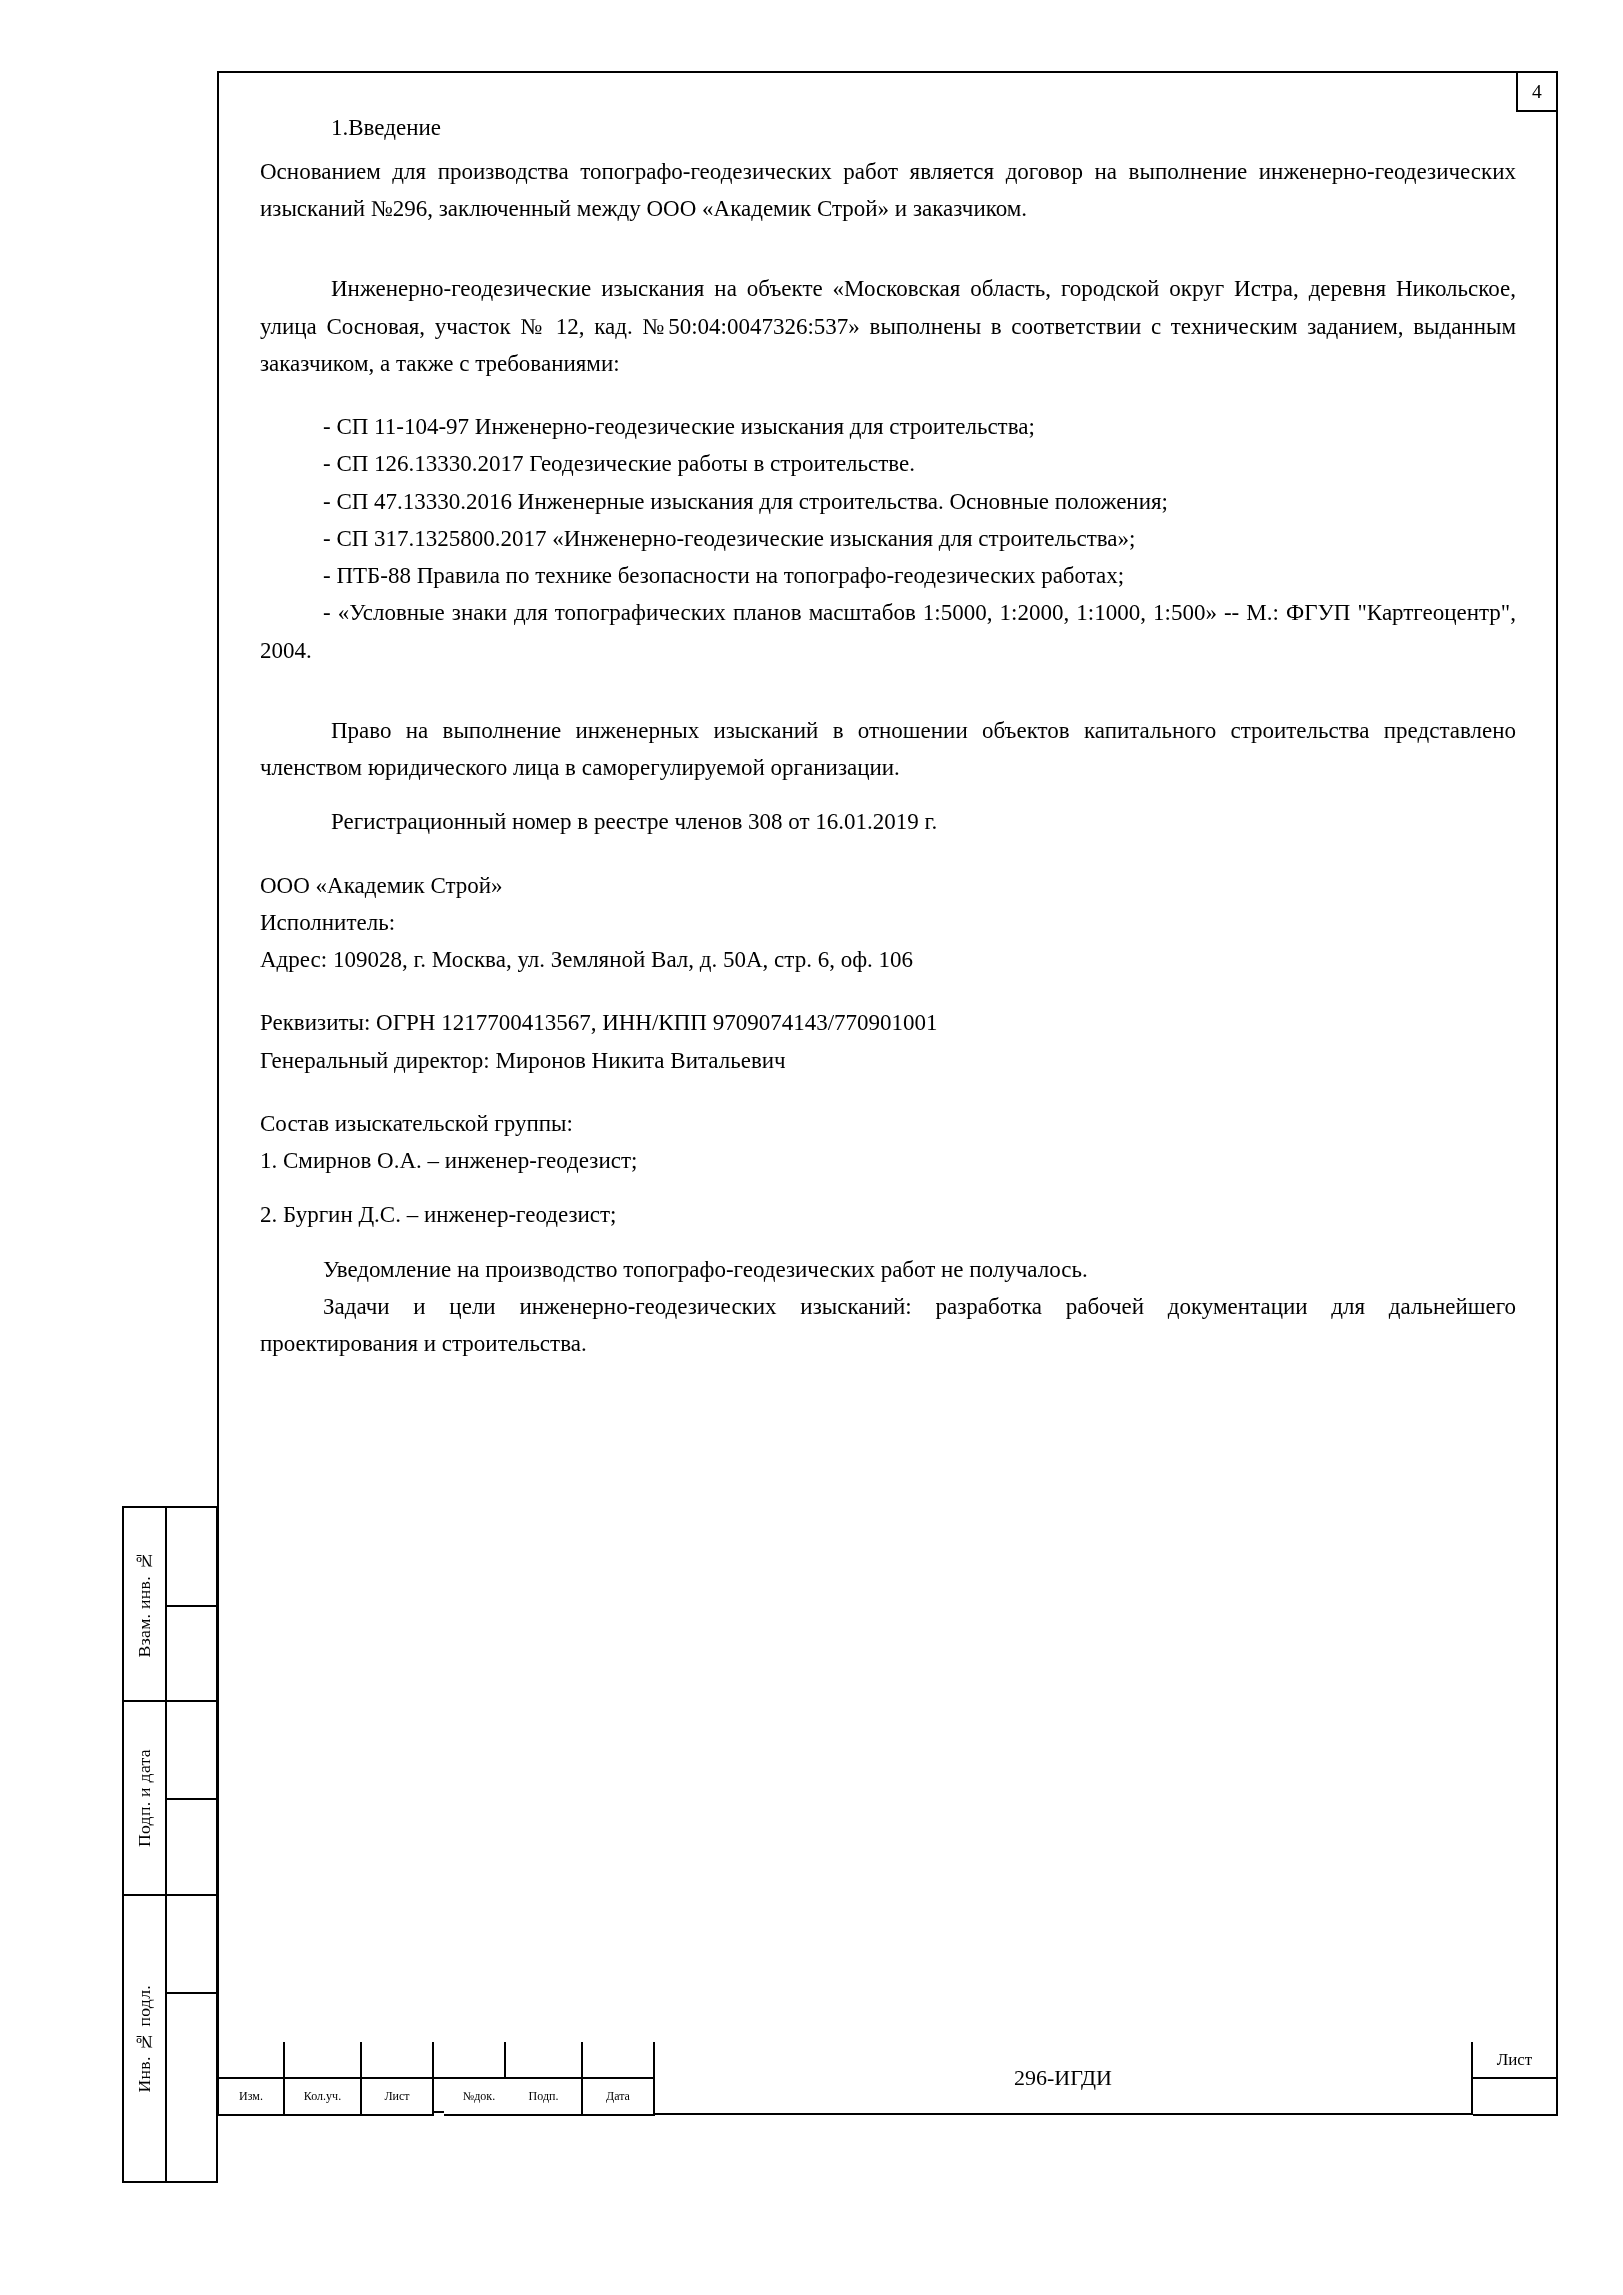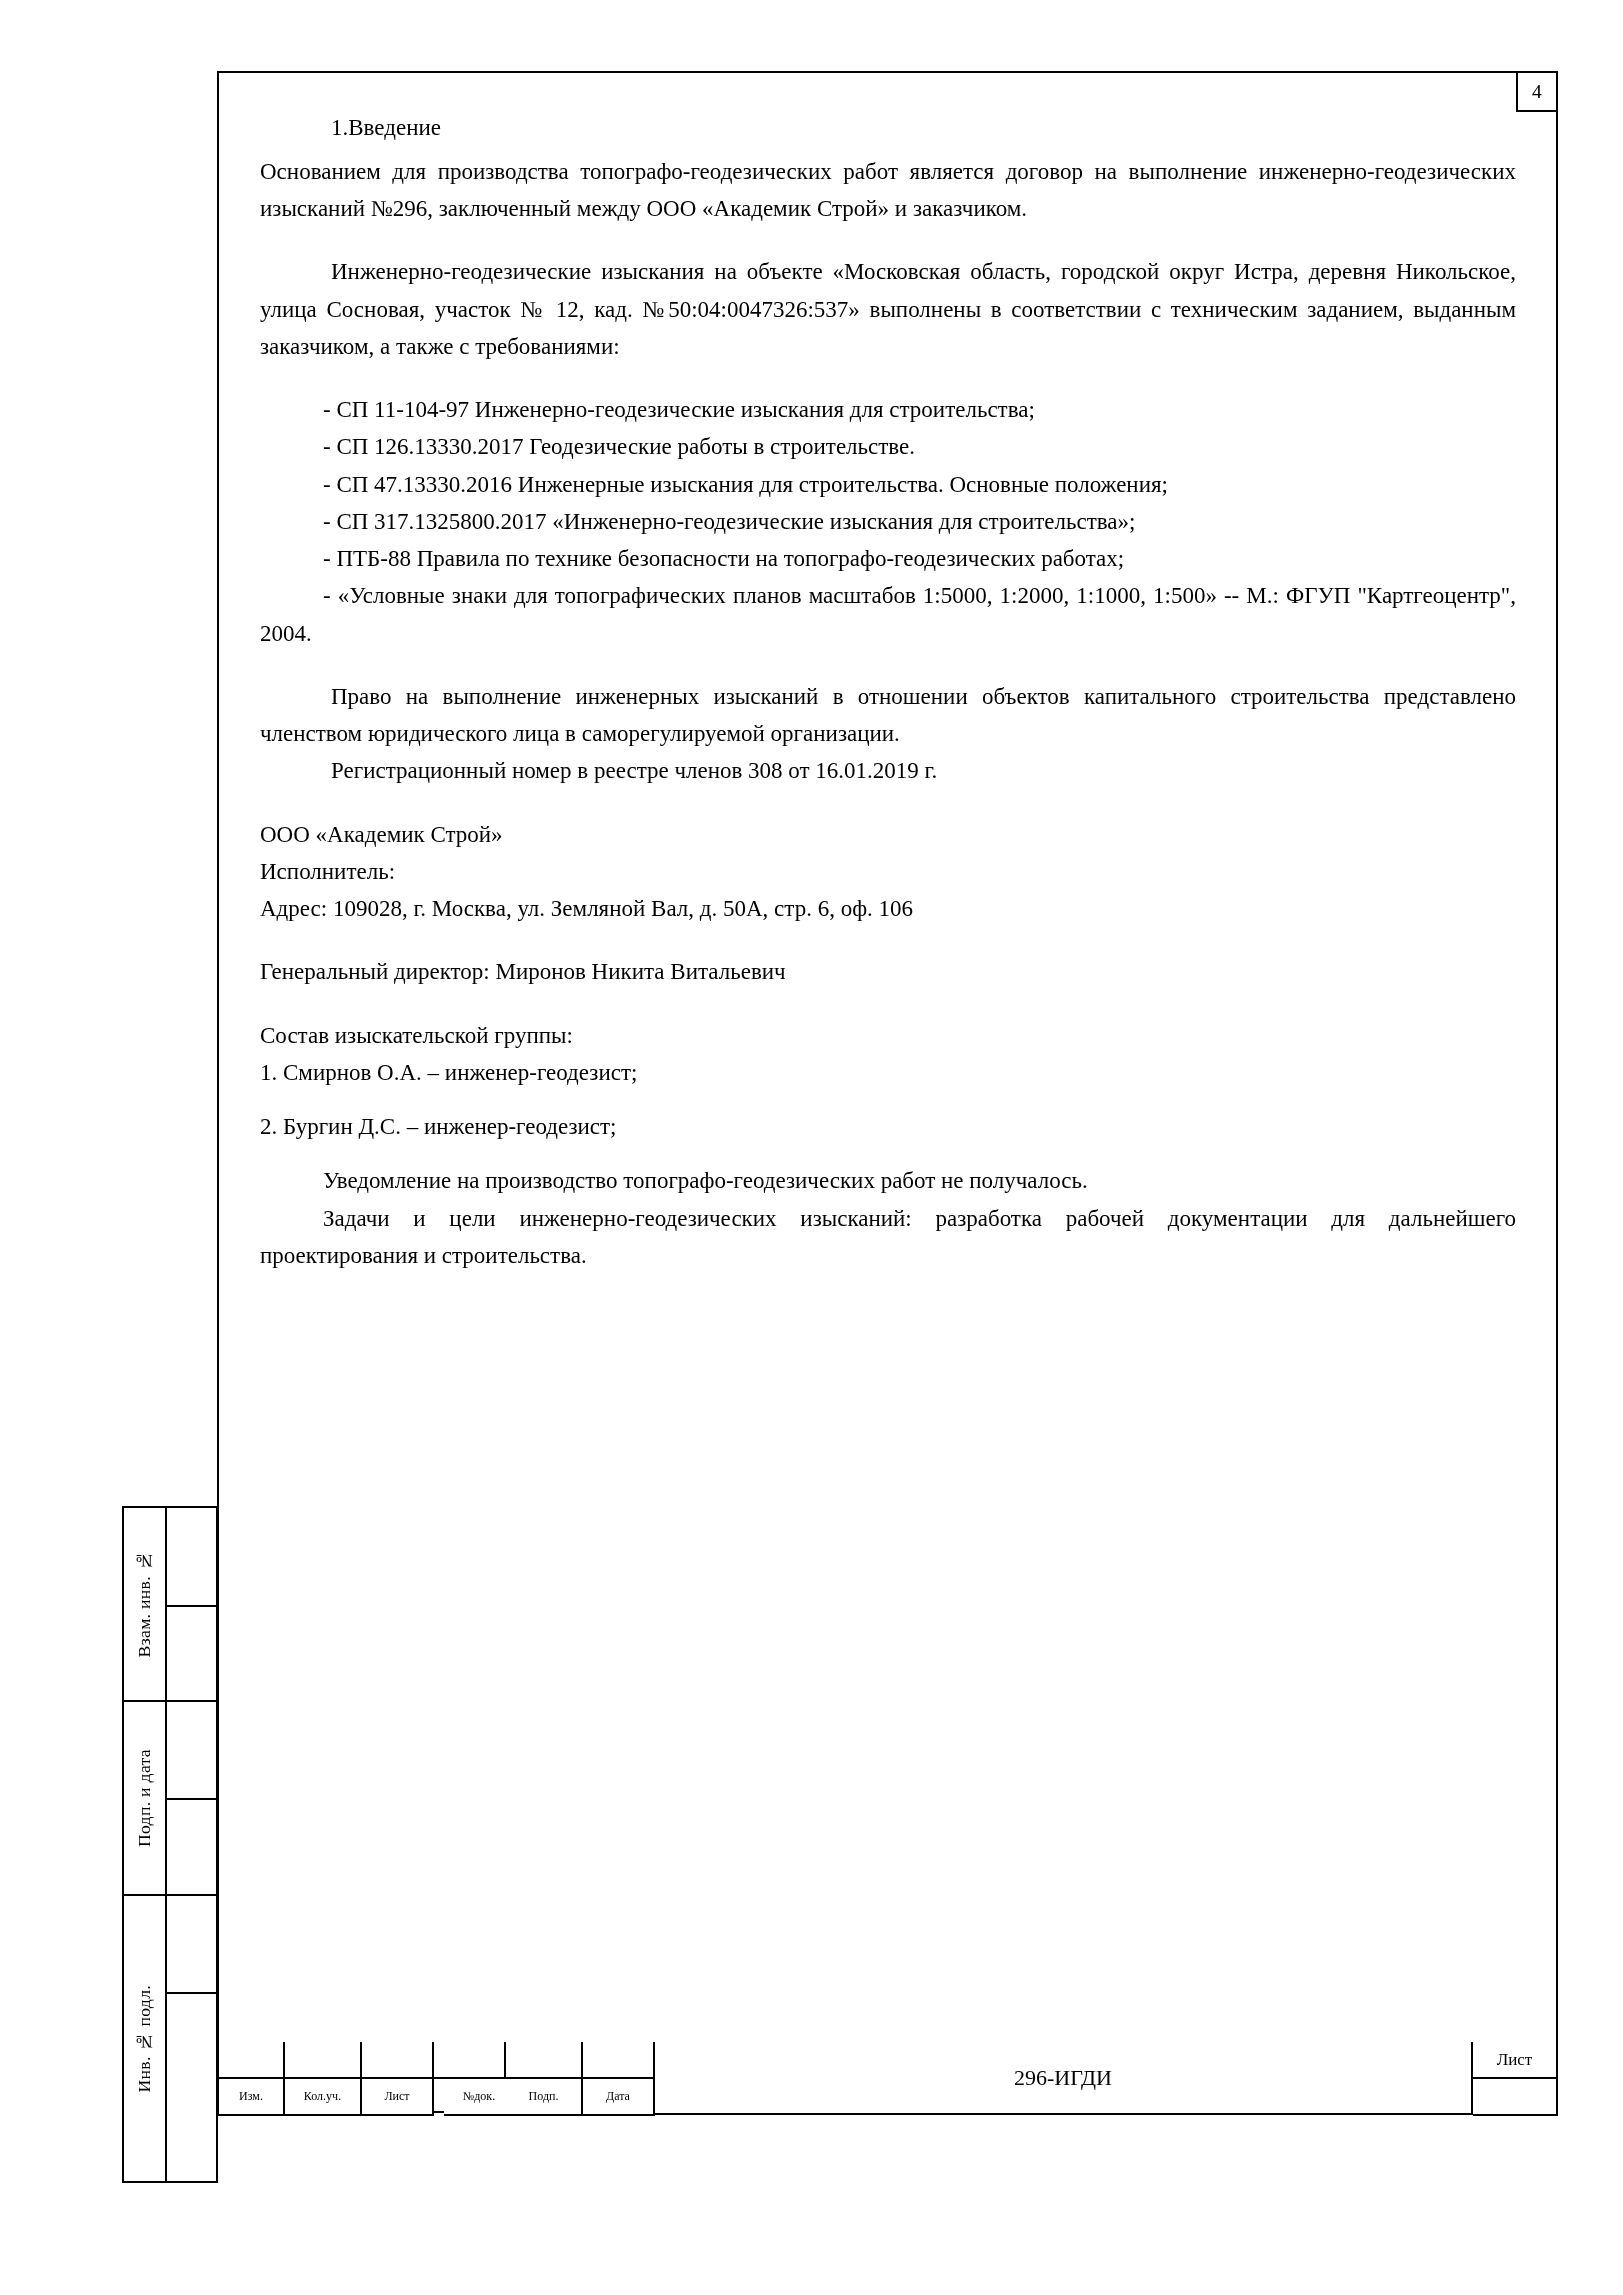--- a/index.html
+++ b/index.html
@@ -142,20 +142,21 @@
   }
   .heading {
     font-weight: normal;
     font-size: 23px;
     margin: 0 0 11.8px 0;
     padding-left: 71px;
     font-family: "Liberation Serif", serif;
   }
   .indent {
     text-indent: 71px;
+    margin-top: 17px;
   }
   .indent-small {
     text-indent: 63px;
   }
   .gap-sm { height: 17px; }
   .gap-md { height: 26px; }
   .list-line {
     font-size: 23px;
     line-height: 1.62;
     text-indent: 63px;
@@ -236,20 +237,21 @@
     <div class="para indent">Регистрационный номер в реестре членов 308 от 16.01.2019 г.</div>
 
     <div class="gap-md"></div>
 
     <div class="plain-line">ООО «Академик Строй»</div>
     <div class="plain-line">Исполнитель:</div>
     <div class="plain-line">Адрес: 109028, г. Москва, ул. Земляной Вал, д. 50А, стр. 6, оф. 106</div>
 
     <div class="gap-md"></div>
 
+    <div class="plain-line">Реквизиты: ОГРН 1217700413567, ИНН/КПП 9709074143/770901001</div>
     <div class="plain-line">Генеральный директор: Миронов Никита Витальевич</div>
 
     <div class="gap-md"></div>
 
     <div class="plain-line"> Состав изыскательской группы:</div>
     <div class="plain-line">1. Смирнов О.А. – инженер-геодезист;</div>
 
     <div class="gap-sm"></div>
 
     <div class="plain-line">2. Бургин Д.С. – инженер-геодезист;</div>

